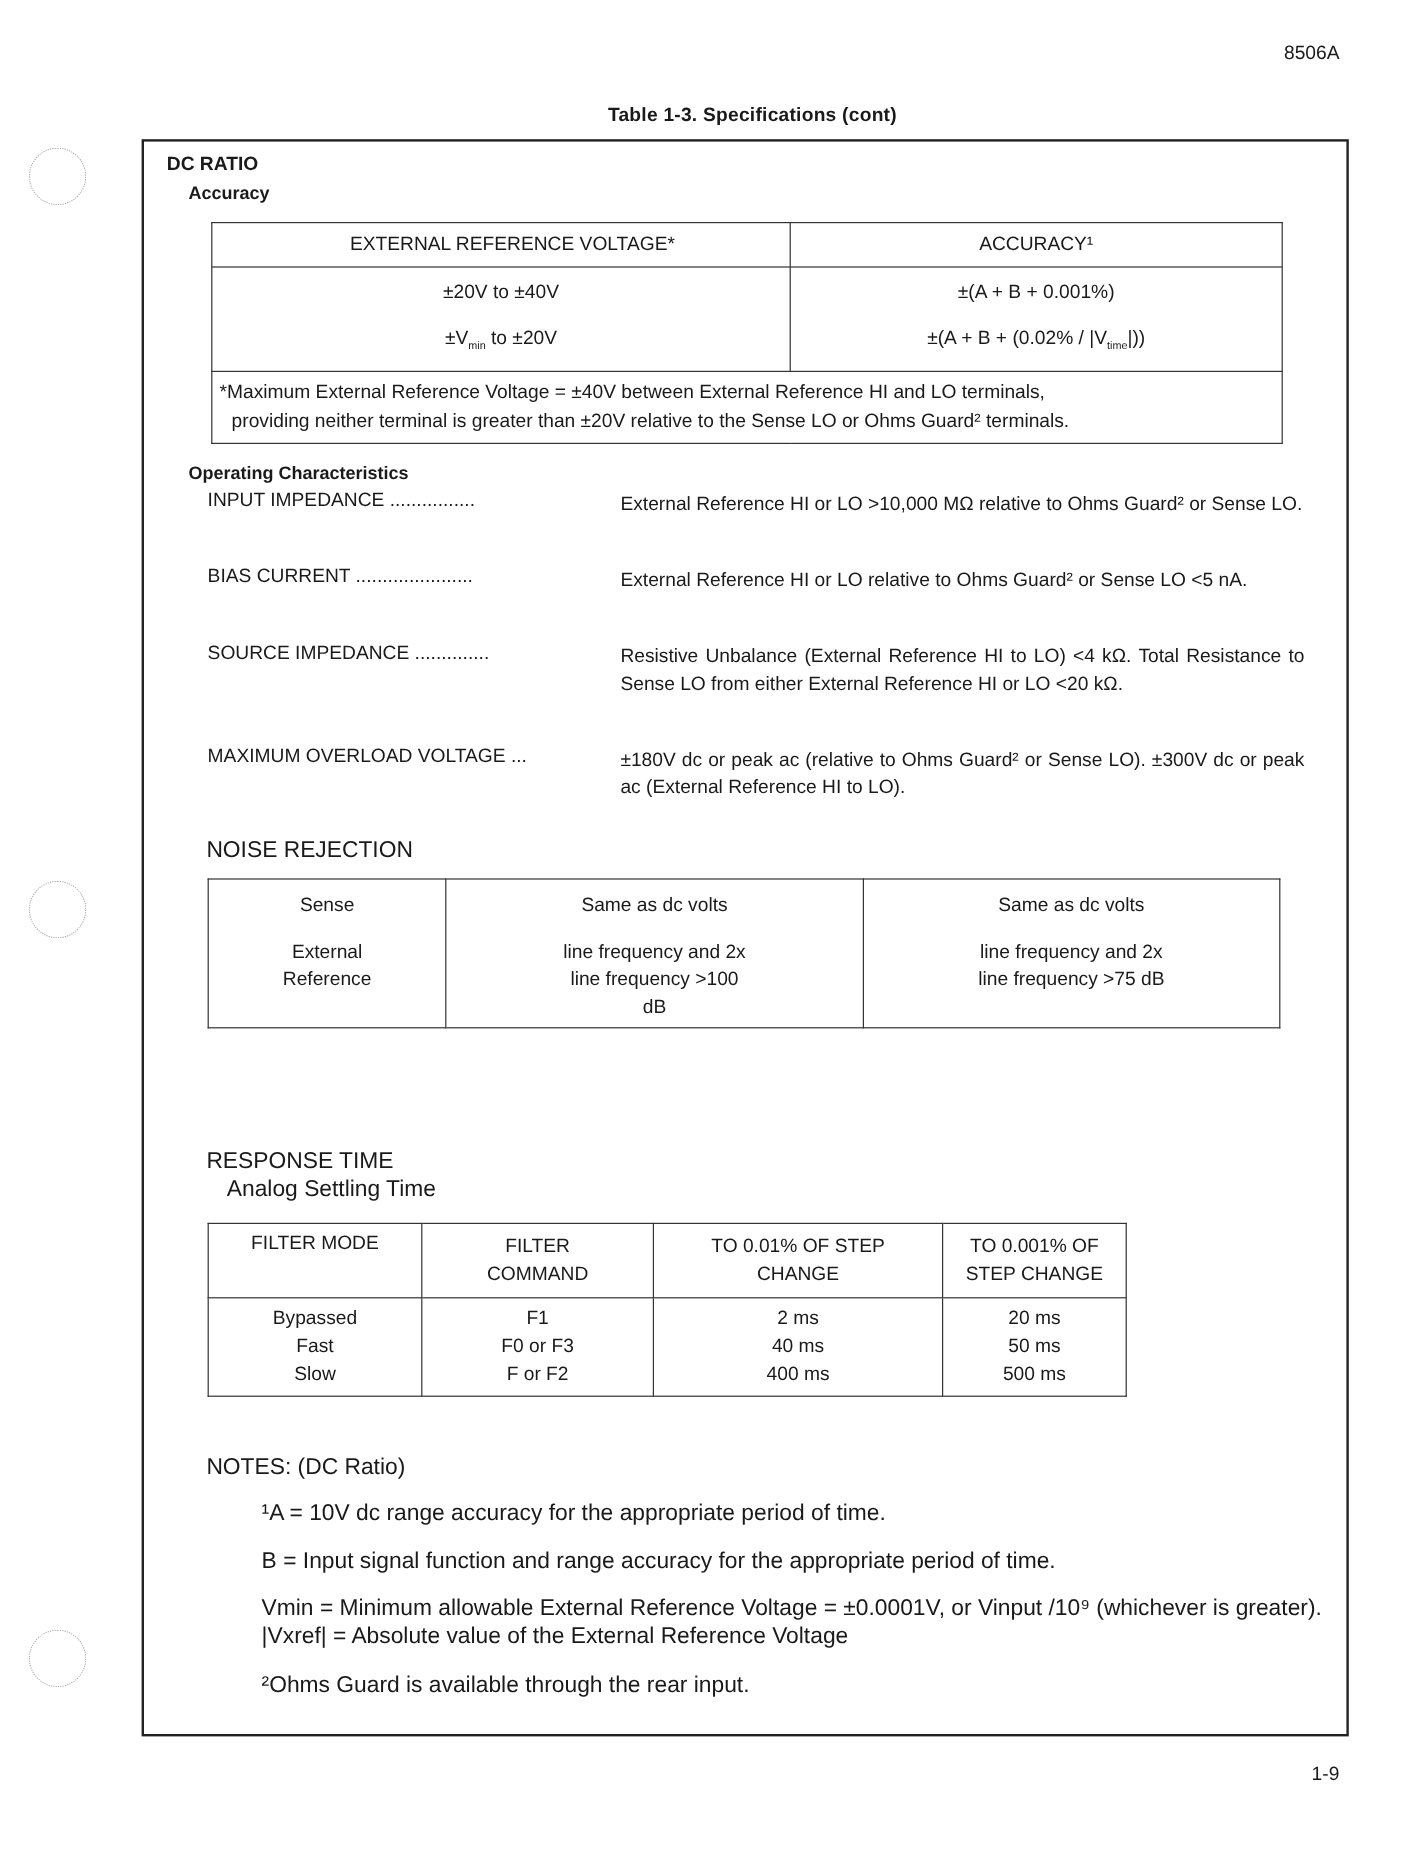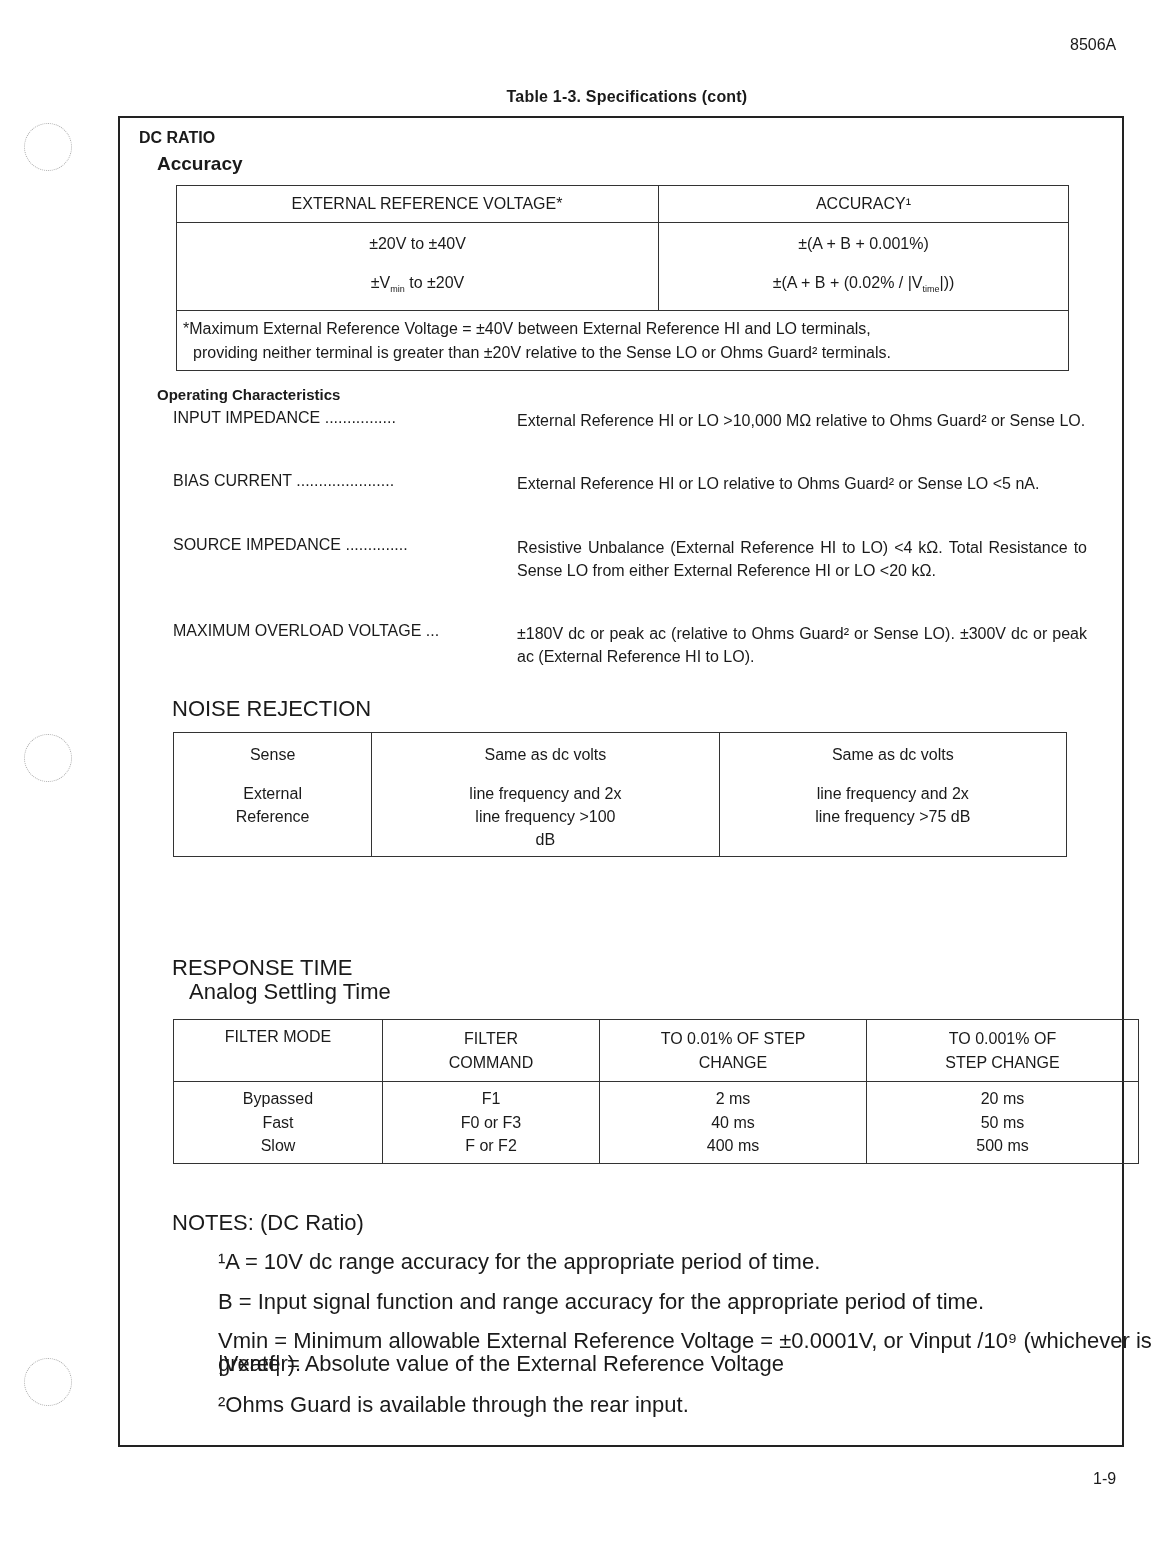--- a/index.html
+++ b/index.html
@@ -7,41 +7,41 @@
     width: 1176px; height: 1544px; position: relative; overflow: hidden;
     font-family: "Liberation Sans", sans-serif; color: #1a1a1a;
   }
   .abs { position: absolute; }
   .doc-id { top: 36px; left: 1070px; font-size: 16px; }
   .page-num { top: 1470px; left: 1093px; font-size: 16px; }
   .table-title { top: 88px; left: 0; width: 1254px; text-align: center; font-size: 16px; font-weight: bold; letter-spacing: 0.2px; }
   .hole { width: 46px; height: 46px; border: 1px dotted #aaa; border-radius: 50%; }
   .frame { top: 116px; left: 118px; width: 1006px; height: 1331px; border: 2px solid #222; box-sizing: border-box; }
   .h-bold { font-weight: bold; font-size: 16px; }
-  .txt { font-size: 22px; line-height: 23px; }
+  .txt { font-size: 19px; line-height: 23px; }
   table.spec { border-collapse: collapse; position: absolute; font-size: 16px; }
   table.spec td, table.spec th { border: 1.5px solid #333; text-align: center; font-weight: normal; }
   .oc-label { position: absolute; left: 173px; font-size: 16px; white-space: nowrap; }
   .oc-val { position: absolute; left: 517px; width: 570px; font-size: 16px; line-height: 23px; text-align: justify; }
   sub { font-size: 9px; }
 </style>
 </head>
 <body>
 
 <div class="abs doc-id">8506A</div>
 <div class="abs table-title">Table 1-3. Specifications (cont)</div>
 
 <div class="abs hole" style="top:123px;left:24px;"></div>
 <div class="abs hole" style="top:734px;left:24px;"></div>
 <div class="abs hole" style="top:1358px;left:24px;"></div>
 
 <div class="abs frame"></div>
 
 <div class="abs h-bold" style="top:129px;left:139px;">DC RATIO</div>
-<div class="abs h-bold" style="top:153px;left:157px;font-size:19px;">Accuracy</div>
+<div class="abs h-bold" style="top:153px;left:157px;font-size:15px;">Accuracy</div>
 
 <table class="spec" style="top:185px;left:176px;width:893px;">
   <tbody>
       <tr style="height:37px;">
     <td style="width:460px;padding-left:20px;">EXTERNAL REFERENCE VOLTAGE*</td>
     <td>ACCURACY¹</td>
   </tr>
   <tr style="height:80px;">
     <td style="line-height:39px;">
       <div>±20V to ±40V</div>
@@ -92,21 +92,21 @@
       <div style="margin-bottom:16px;">Same as dc volts</div>
       <div style="width:160px;margin:0 auto;">line frequency and 2x line frequency &gt;75 dB</div>
     </td>
   </tr>
 </tbody>
   </table>
 
 <div class="abs txt" style="top:956px;left:172px;">RESPONSE TIME</div>
 <div class="abs txt" style="top:980px;left:189px;">Analog Settling Time</div>
 
-<table class="spec" style="top:1019px;left:173px;width:966px;">
+<table class="spec" style="top:1019px;left:173px;width:766px;">
   <tbody>
       <tr style="height:62px;">
     <td style="width:206px;vertical-align:top;padding-top:8px;">FILTER MODE</td>
     <td style="width:214px;line-height:24px;">
       <div style="width:110px;margin:0 auto;">FILTER COMMAND</div>
     </td>
     <td style="width:264px;line-height:24px;">
       <div style="width:150px;margin:0 auto;">TO 0.01% OF STEP CHANGE</div>
     </td>
     <td style="line-height:24px;">

